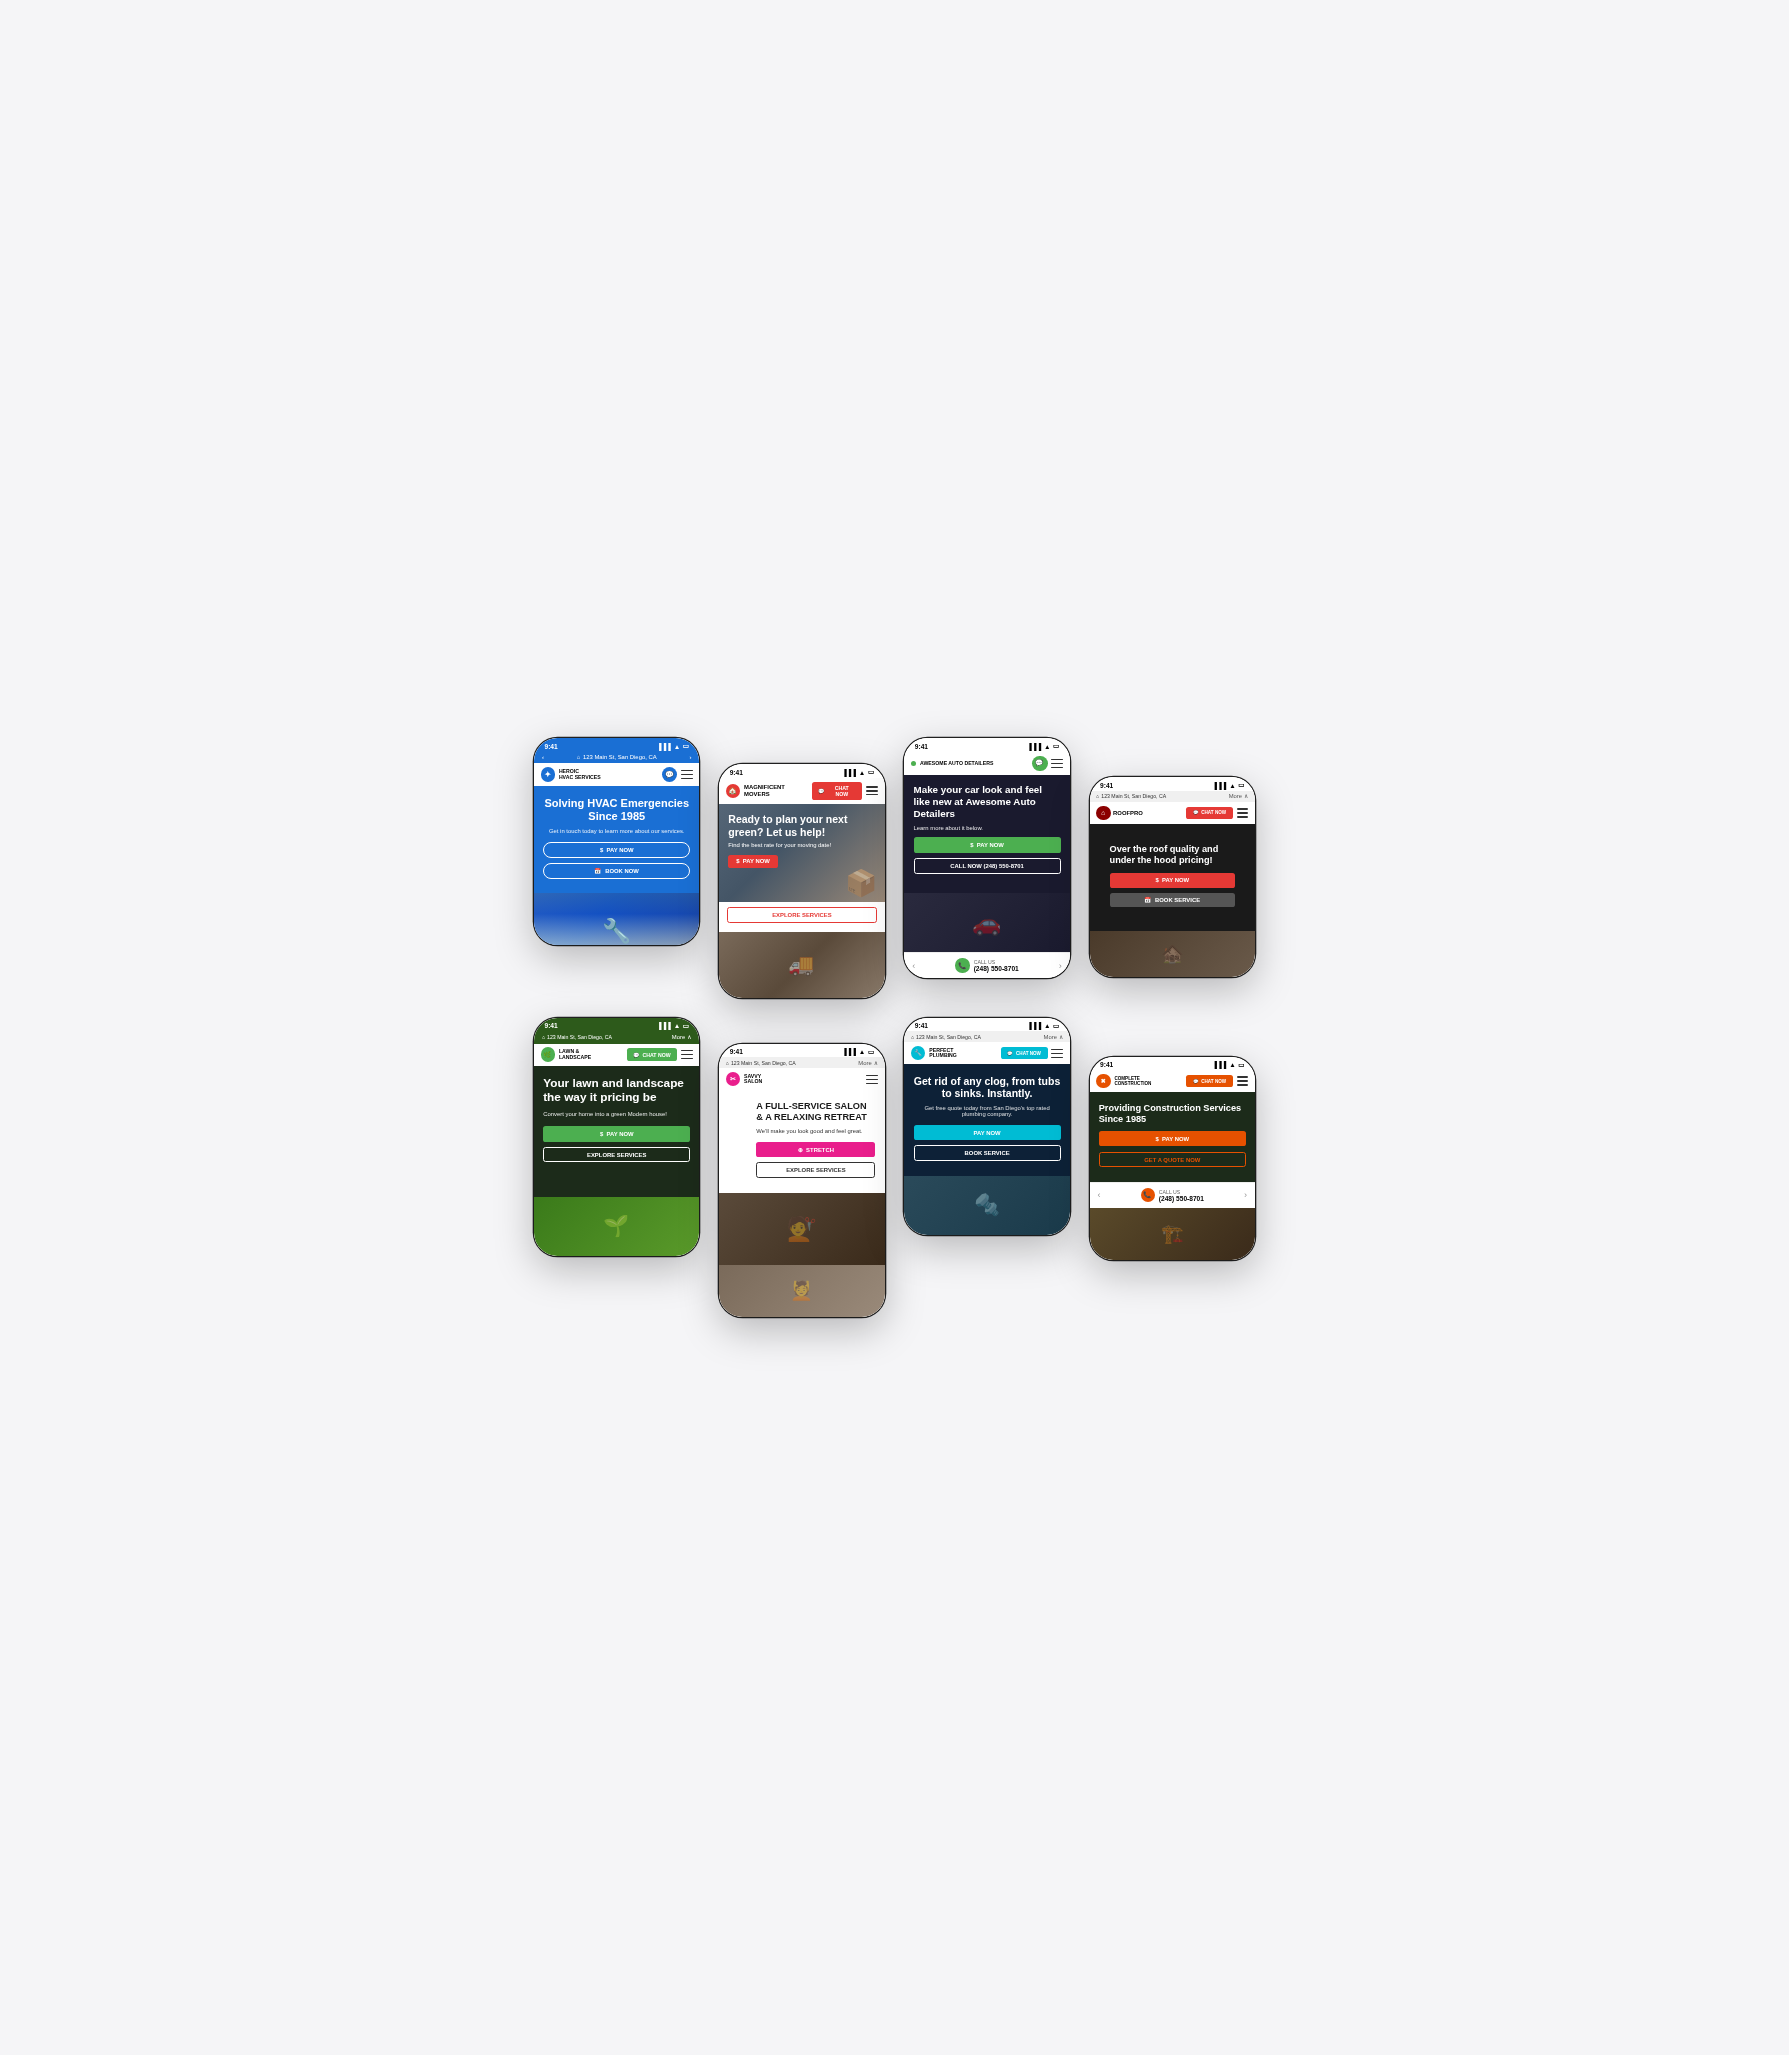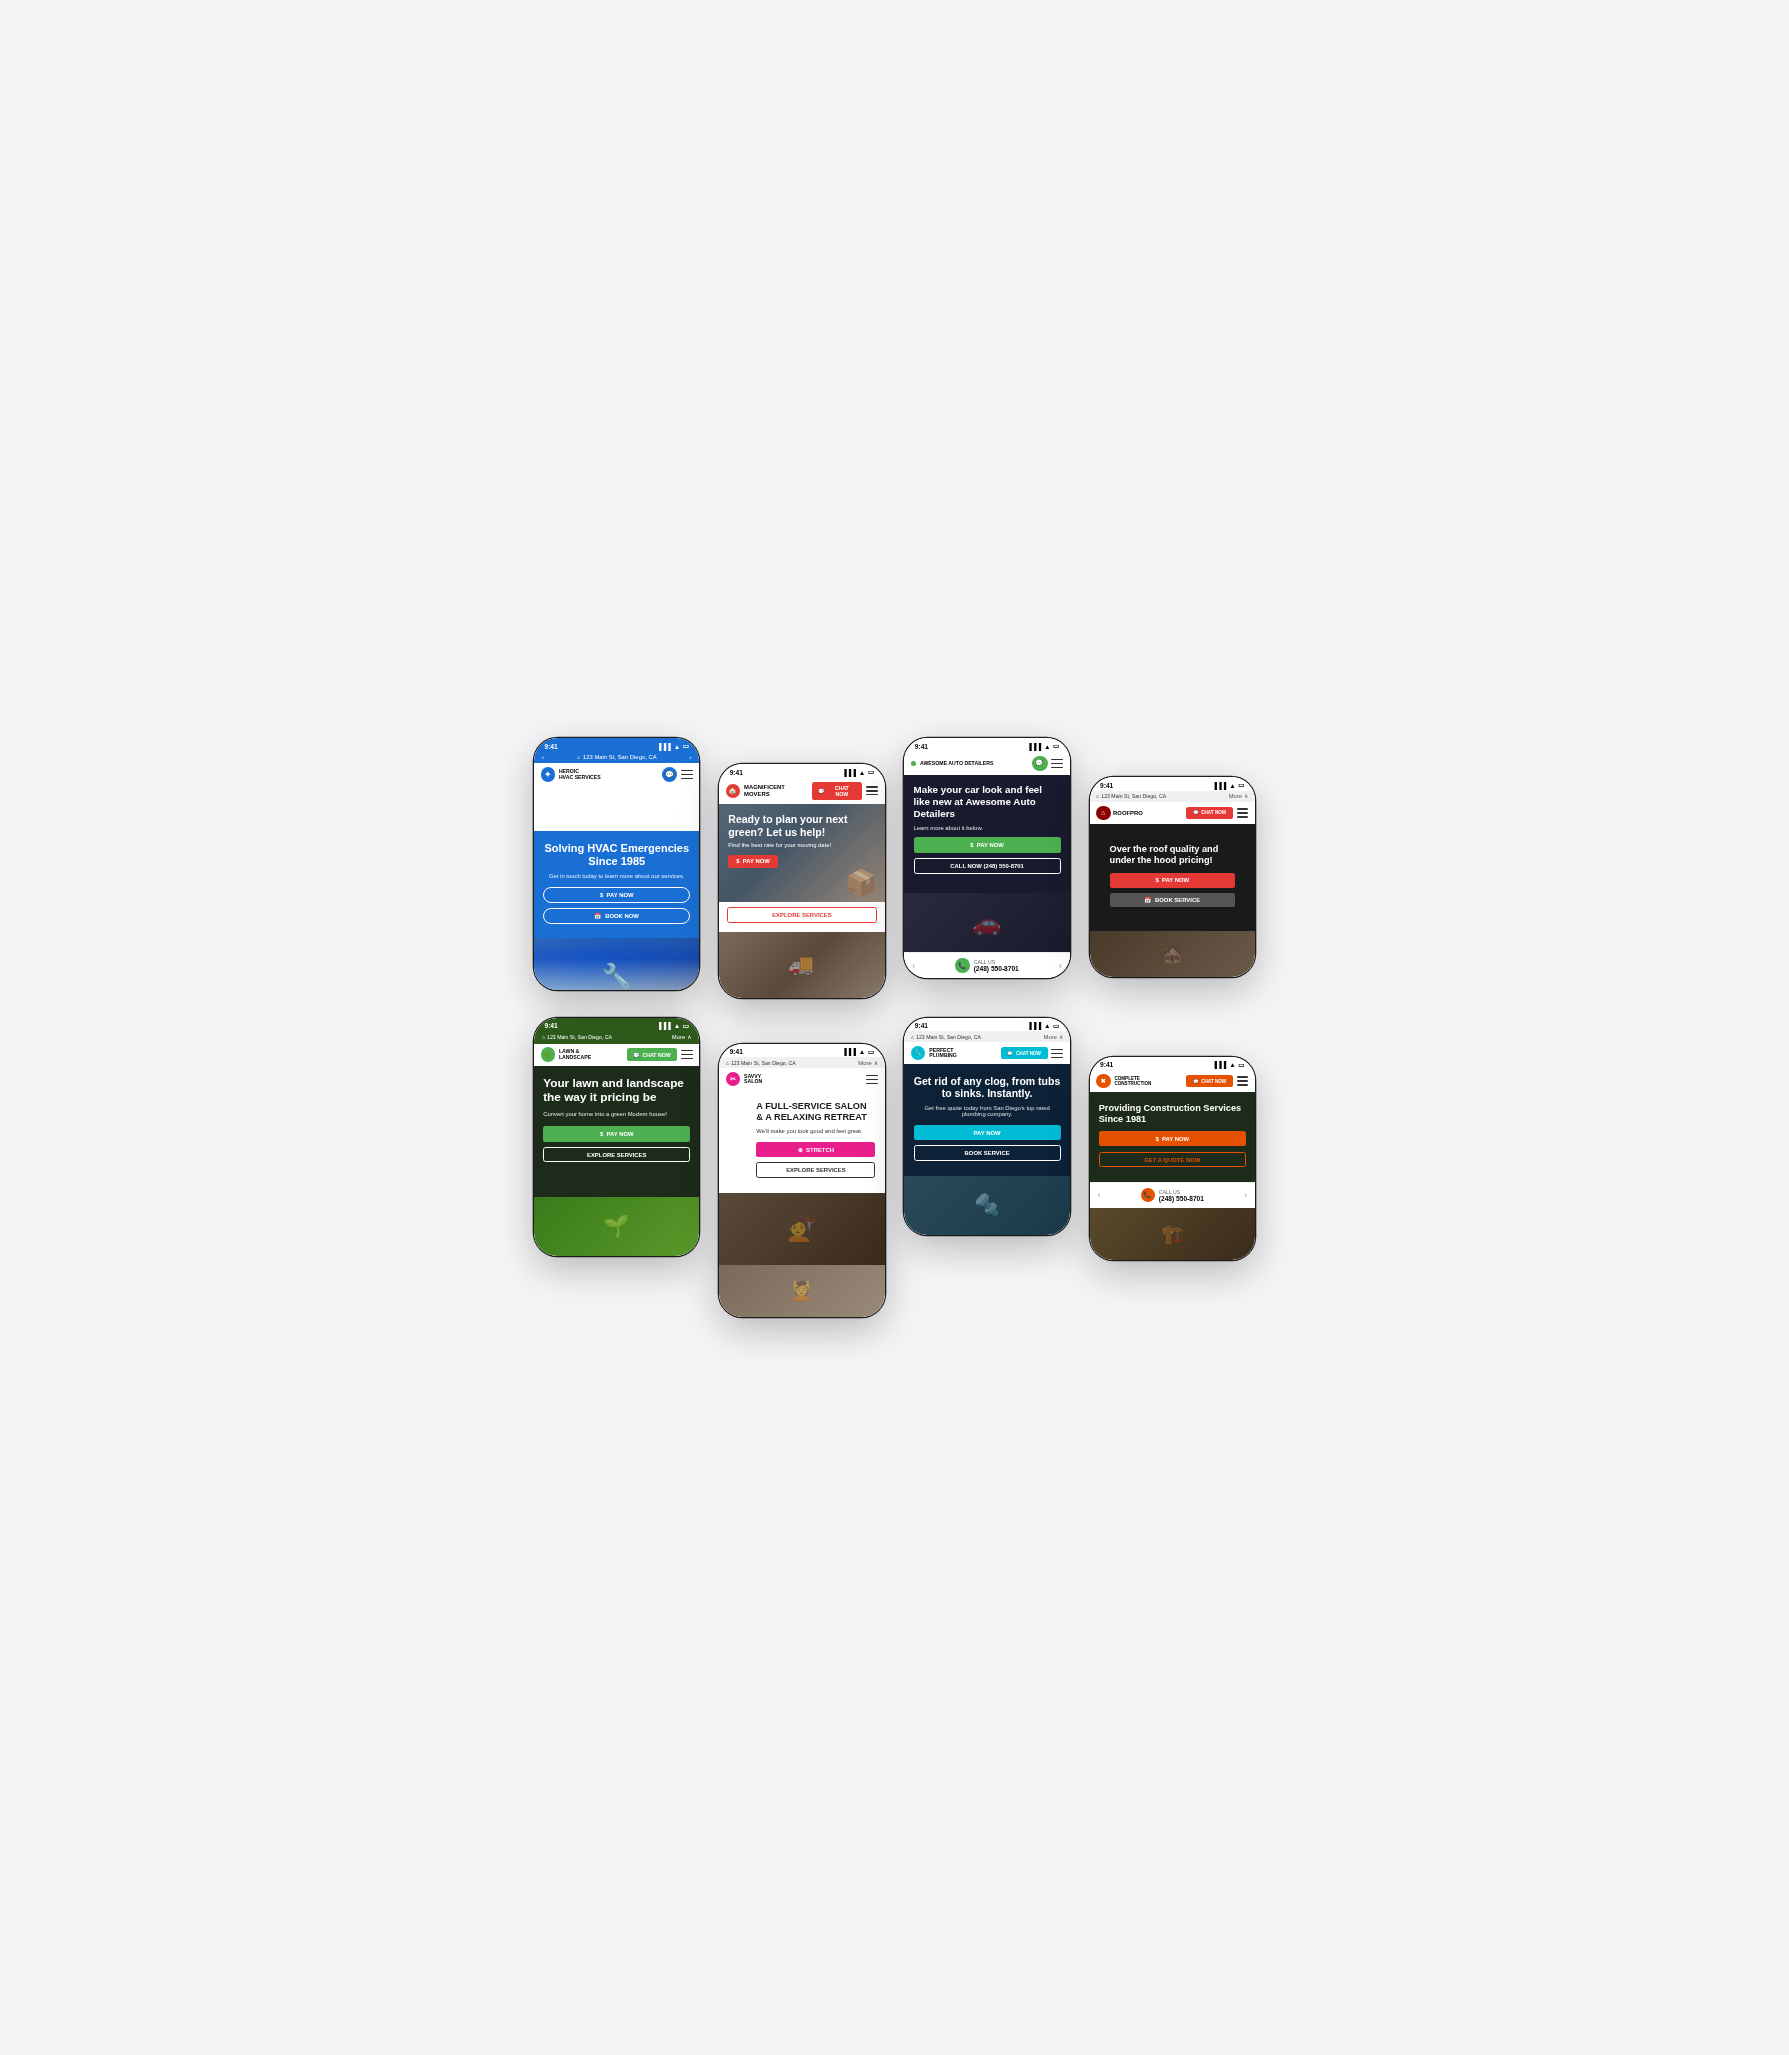--- a/index.html
+++ b/index.html
@@ -112,21 +112,20 @@
       height: 1.3px;
       background: #333;
       border-radius: 1.3px;
     }
 
     
     .hero-blue {
       background: #1a6fd4;
       padding: 10.5px 9.2px 9.2px;
       color: #fff;
-      margin-top: 45px;
     }
 
     .hero-salon {
       background: #fff;
       padding: 10.5px 9.2px;
       margin-left: 28px;
     }
 
     .hero-plumbing {
       background: #0d2137;
@@ -861,21 +860,21 @@
           </button>
           <div class="hamburger">
             <span></span>
               <span></span>
               <span></span>
           </div>
         </div>
       </div>
 
       <div class="hero-construction">
-        <div style="font-size:9.2px;font-weight:900;line-height:1.2;margin-bottom:6.6px;">Providing Construction Services Since 1981</div>
+        <div style="font-size:9.2px;font-weight:900;line-height:1.2;margin-bottom:6.6px;">Providing Construction Services Since 1985</div>
         <button class="btn-solid btn-orange">
           <span>$</span>
           <span>PAY NOW</span>
         </button>
         <button class="btn-orange-outline">
           <span>GET A QUOTE NOW</span>
         </button>
       </div>
 
       <div class="call-banner">

